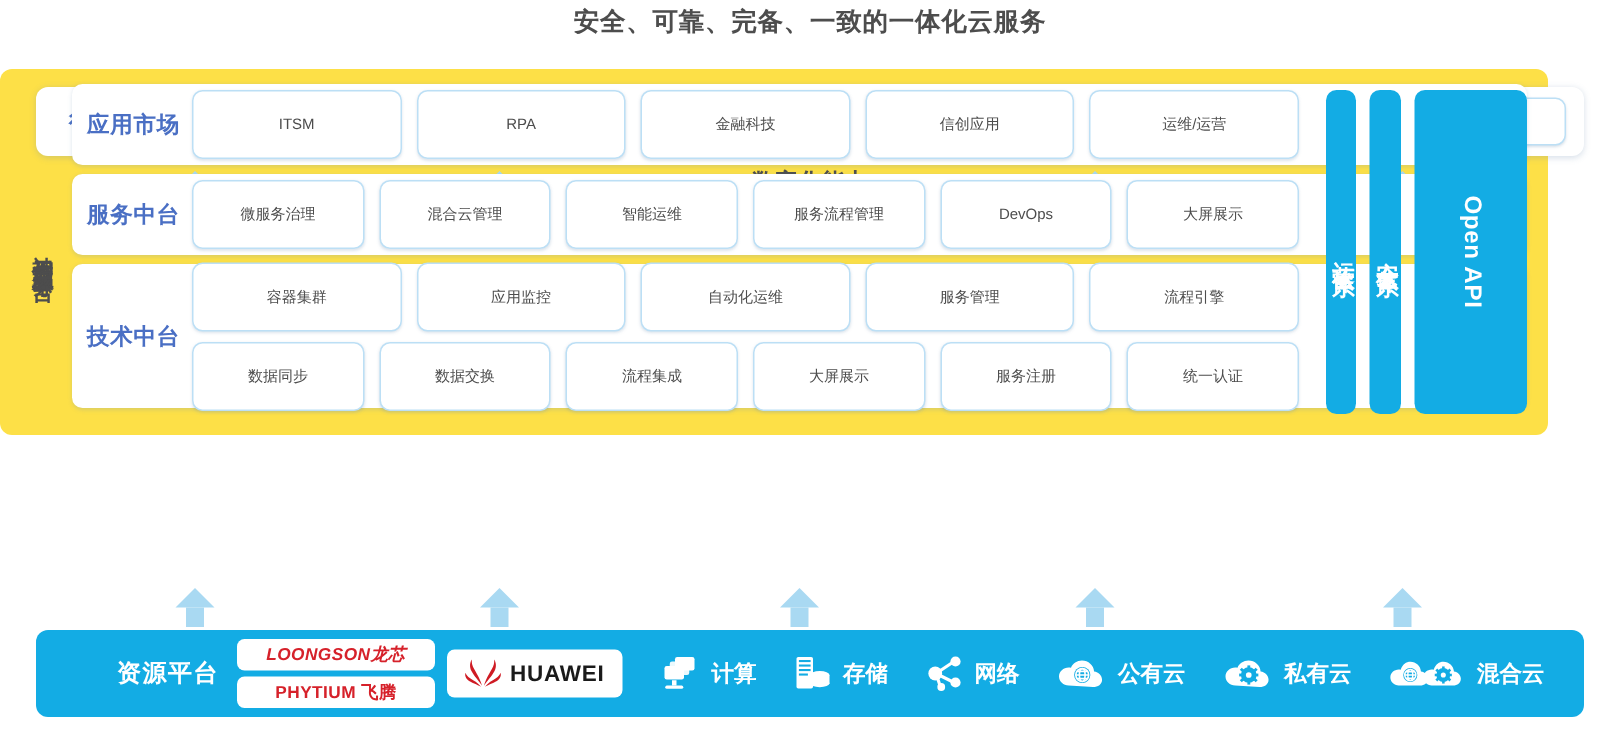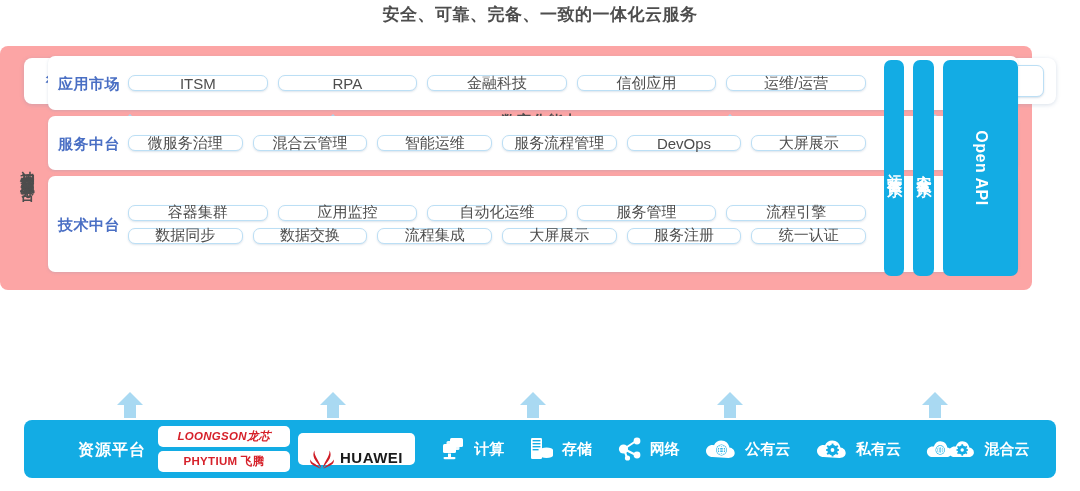--- a/index.html
+++ b/index.html
@@ -104,21 +104,21 @@
     color: #4d4d4d;
     letter-spacing: 0.5px;
   }
 
   
   .core-panel {
     left: 24px;
     top: 138px;
     width: 1032px;
     height: 244px;
-    background: #fca5a5;
+    background: #fde047;
     border-radius: 8px;
     display: flex;
     align-items: stretch;
     padding: 10px 14px 10px 6px;
   }
   .vert-platform-label {
     flex: 0 0 42px;
     display: flex;
     align-items: center;
     justify-content: center;
@@ -164,29 +164,29 @@
     flex: 1 1 auto;
     display: flex;
     flex-direction: column;
     gap: 7px;
     margin-left: 8px;
     margin-right: 8px;
   }
   .cell-line { display: flex; gap: 10px; }
   .cell {
     flex: 1 1 0;
-    height: 16px;
+    height: 46px;
     border: 1px solid #bcdff5;
     border-radius: 7px;
     background: #ffffff;
     box-shadow: 0 1px 2px rgba(120,150,180,0.26);
     display: flex;
     align-items: center;
     justify-content: center;
-    font-size: 15px;
+    font-size: 10px;
     color: #4d4d4d;
     white-space: nowrap;
   }
   .row-app    { height: 54px; }
   .row-svc    { height: 54px; }
   .row-tech   { height: 96px; }
 
   
   .side-bars {
     position: absolute;
@@ -265,24 +265,25 @@
     font-size: 11.5px;
     font-weight: bold;
     letter-spacing: 0.3px;
     white-space: nowrap;
   }
   .logo-loongson { color: #d6212a; font-style: italic; }
   .logo-phytium  { color: #d6212a; }
   .logo-huawei-chip {
     background: #ffffff;
     border-radius: 5px;
-    height: 16px;
-    display: flex;
+    height: 32px;
+    display: flex;
+    align-items: center;
     gap: 6px;
-    padding: 16px 12px;
+    padding: 0 12px;
     margin-right: 14px;
     flex: 0 0 auto;
   }
   .huawei-text {
     font-size: 15px;
     font-weight: bold;
     color: #1a1a1a;
     letter-spacing: 0.5px;
   }
   .res-items {

